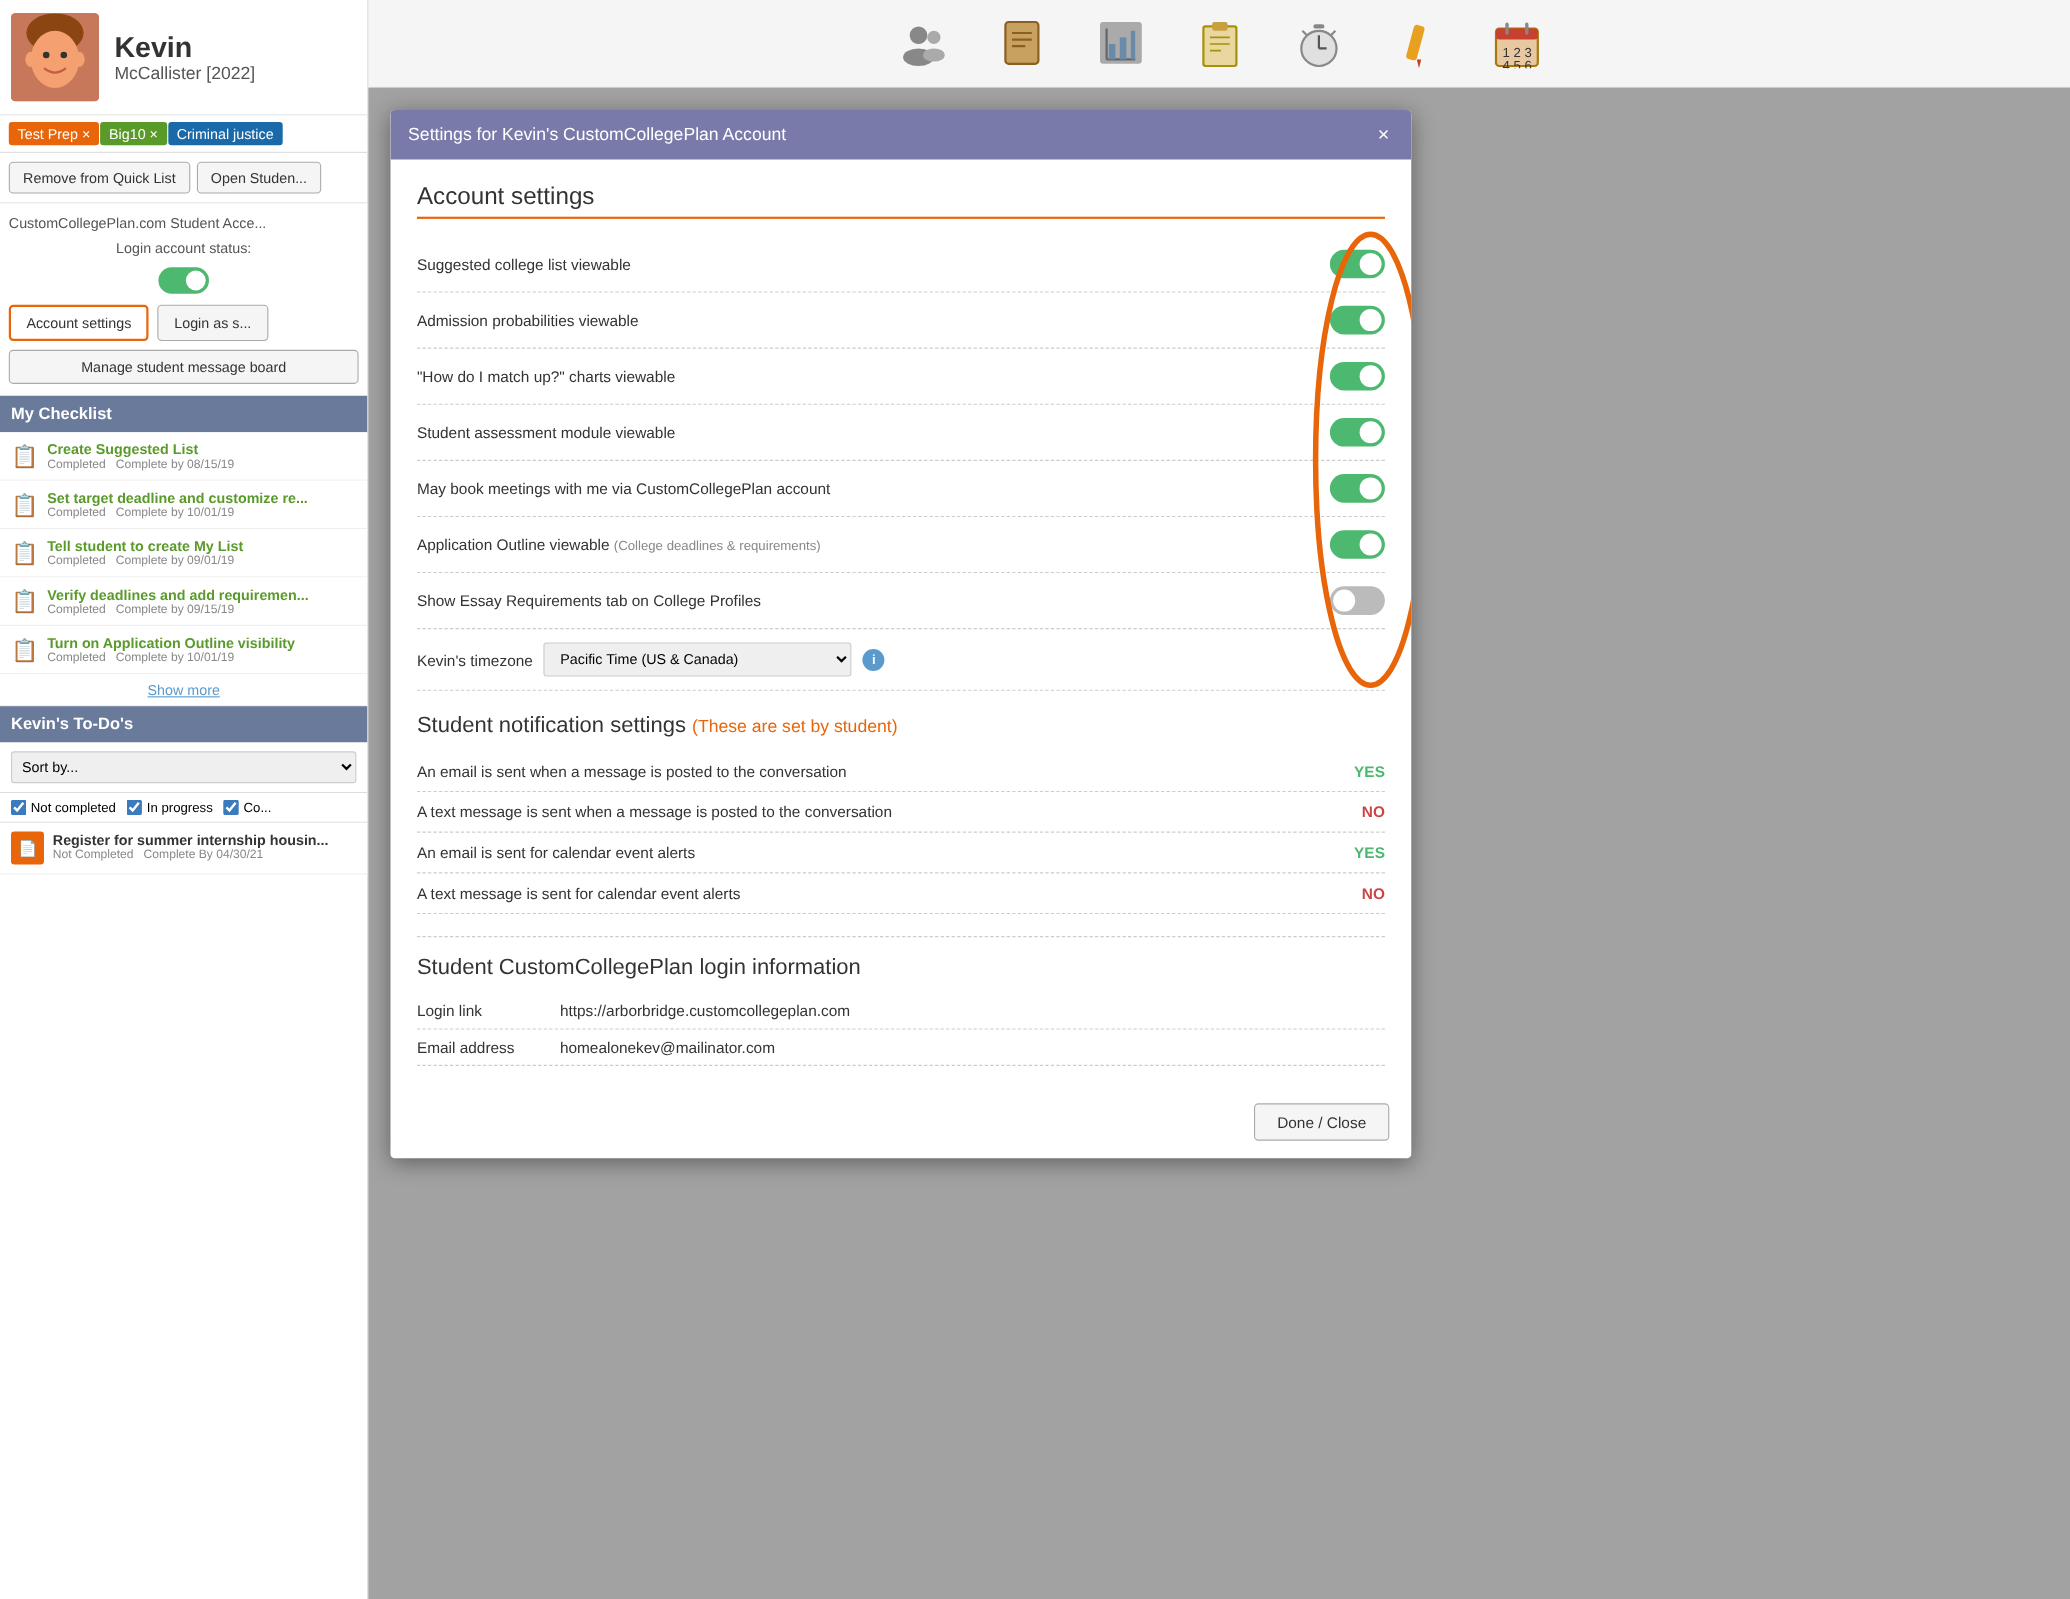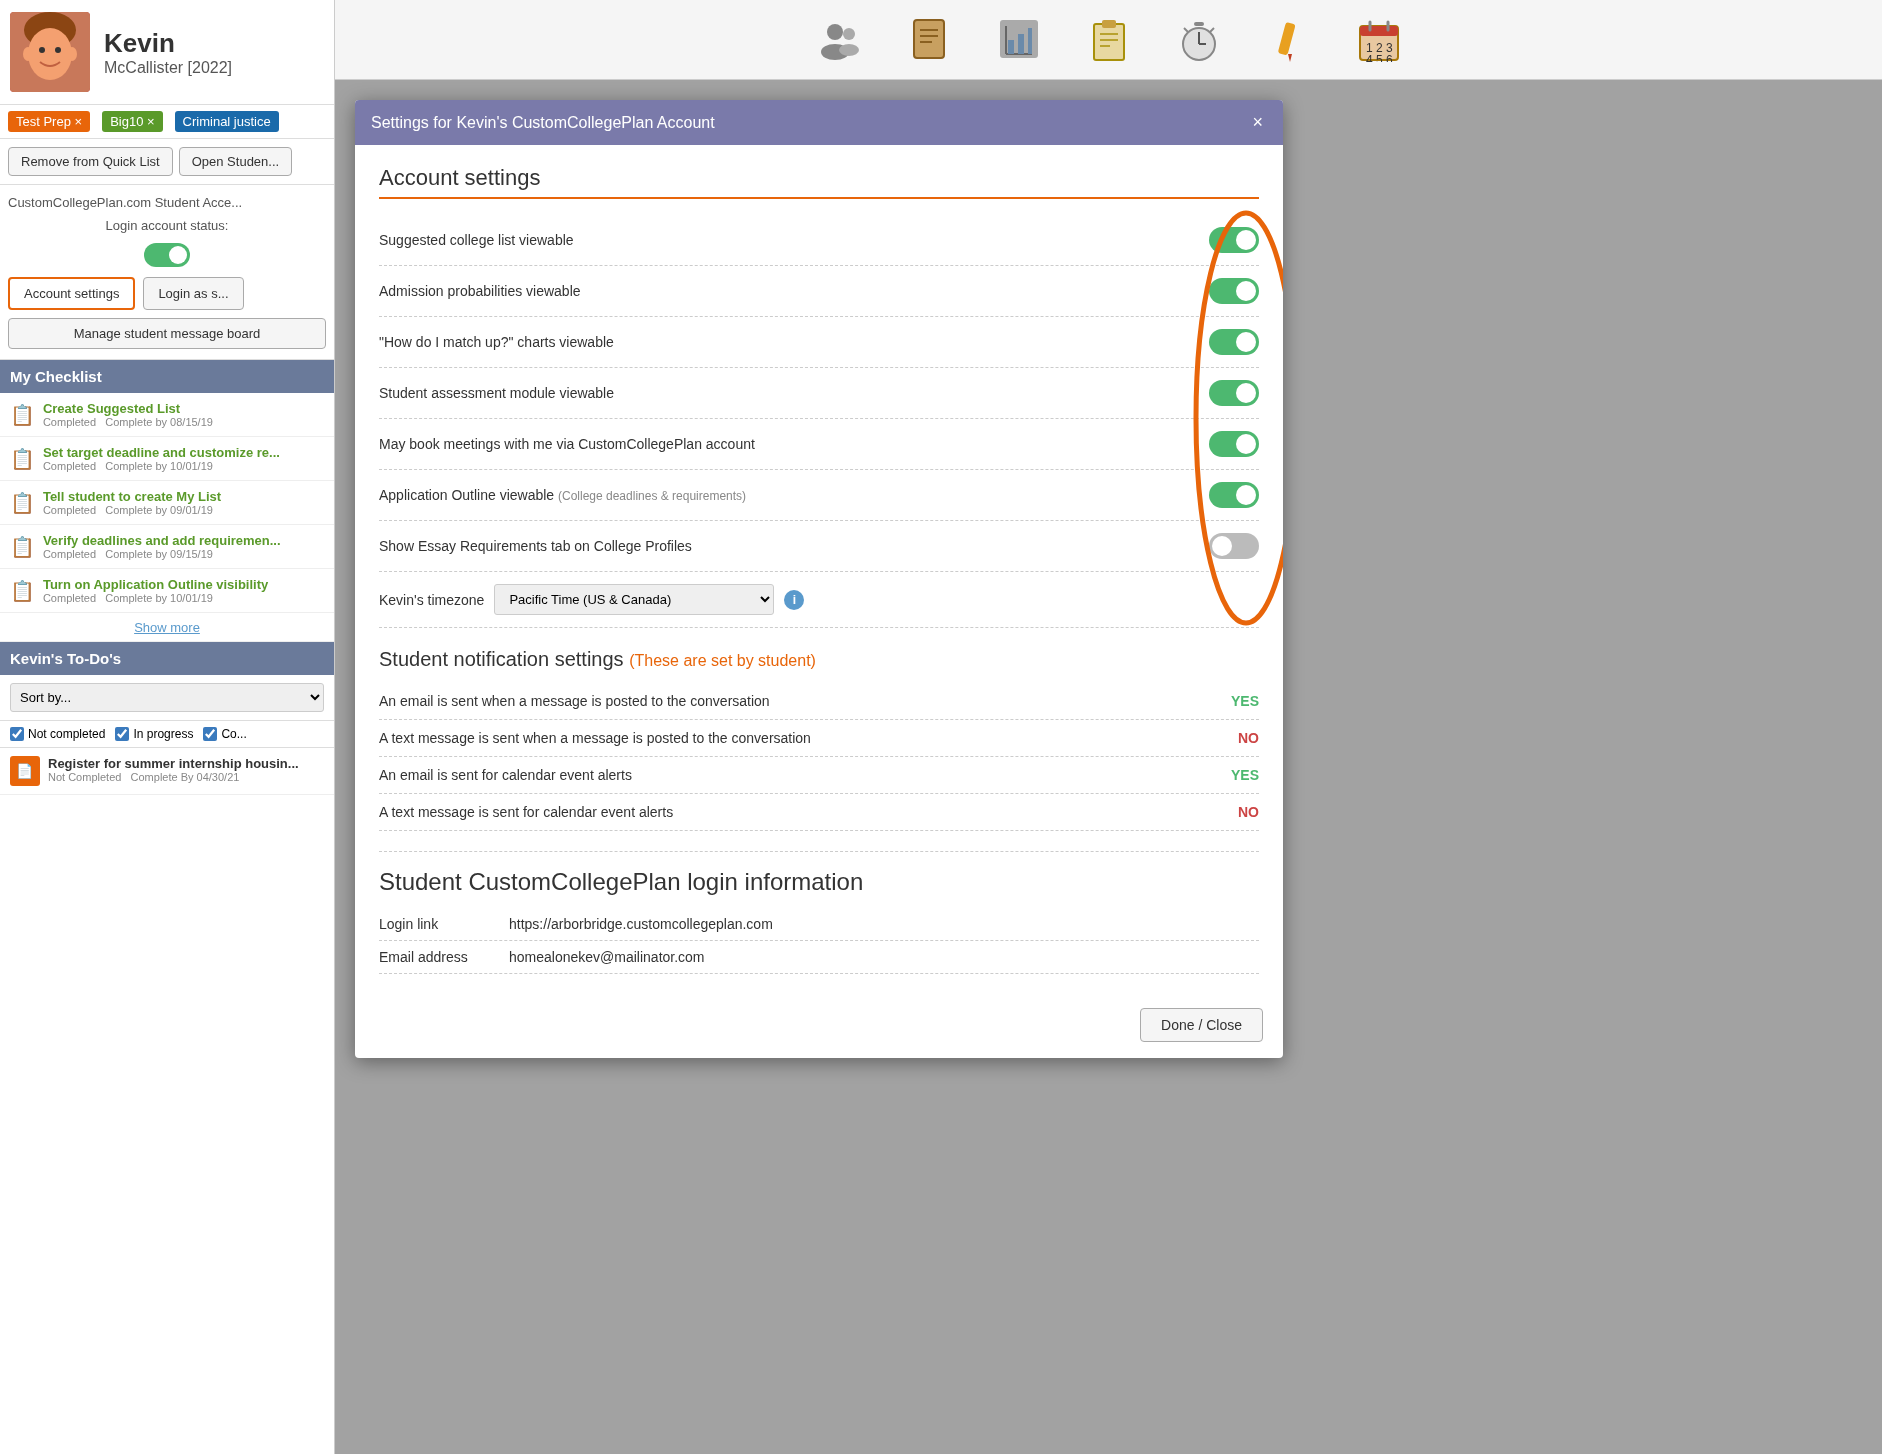--- a/index.html
+++ b/index.html
@@ -70,21 +70,21 @@
       display: flex;
       align-items: center;
       justify-content: center;
       font-size: 30px;
       cursor: pointer;
     }
 
     
     .tags-row {
       display: flex;
-      gap: 12px;
+      gap: 1px;
       padding: 6px 8px;
       background: #fff;
       border-bottom: 1px solid #ddd;
       flex-wrap: wrap;
     }
 
     .tag {
       padding: 3px 8px;
       border-radius: 3px;
       font-size: 13px;
@@ -462,21 +462,21 @@
       padding: 10px 0;
       border-bottom: 1px dashed #ccc;
     }
 
     .notif-label { font-size: 14px; color: #333; }
     .notif-yes { font-size: 14px; color: #4db870; font-weight: bold; }
     .notif-no { font-size: 14px; color: #cc4444; font-weight: bold; }
 
     
     .login-info-title {
-      font-size: 24px;
+      font-size: 20px;
       color: #333;
       font-weight: normal;
       margin: 20px 0 12px;
       border-top: 1px dashed #ccc;
       padding-top: 16px;
     }
 
     .login-info-row {
       display: flex;
       align-items: center;

